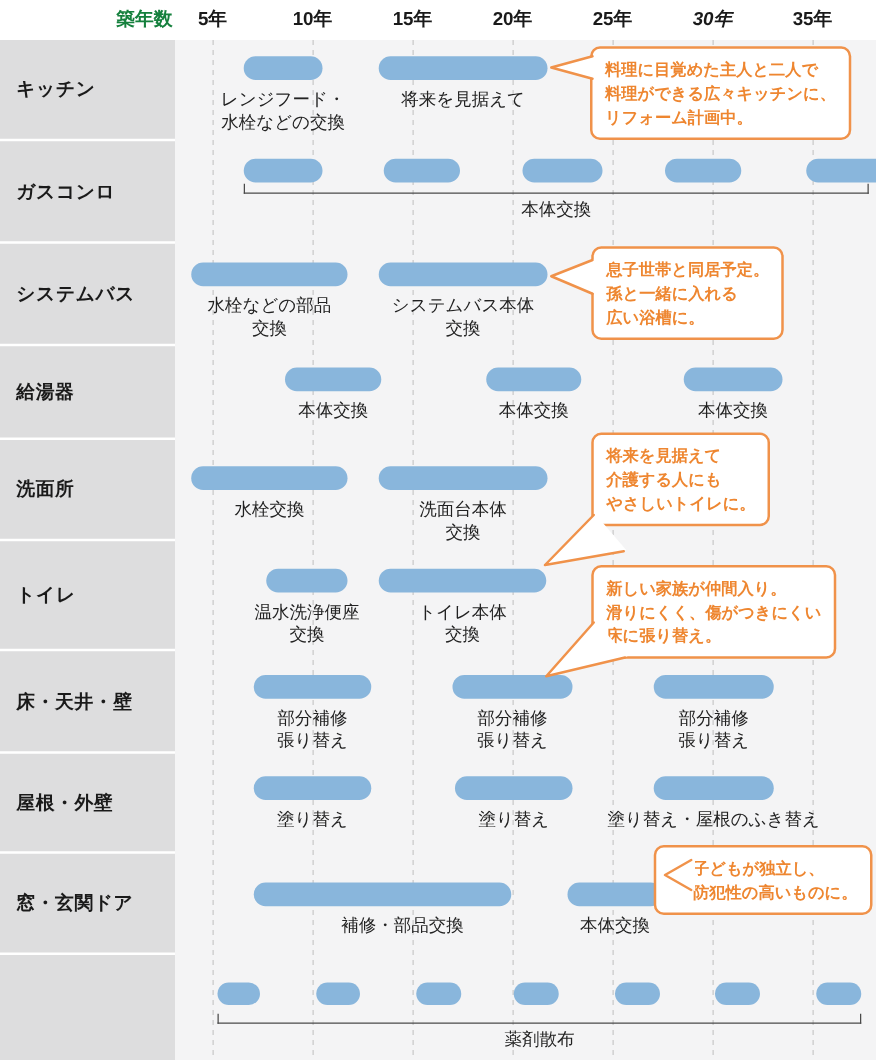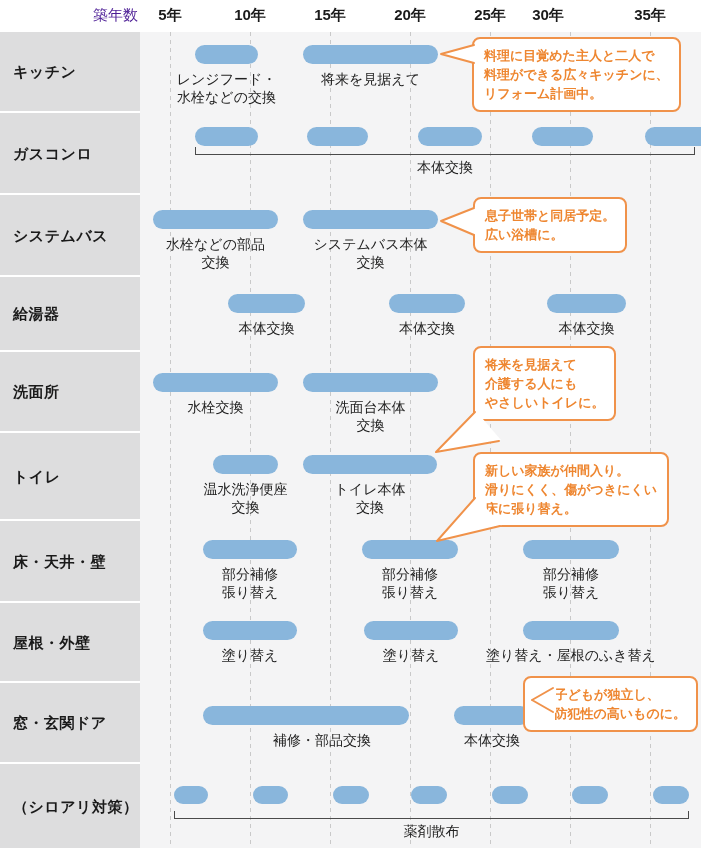--- a/index.html
+++ b/index.html
@@ -5,21 +5,21 @@
   html,body{margin:0;padding:0;background:#fff;}
   #canvas{position:relative;width:701px;height:848px;background:#ffffff;overflow:hidden;
           font-family:"Liberation Sans","DejaVu Sans",sans-serif;}
   .chart-bg{position:absolute;left:140px;top:32px;width:561px;height:816px;background:var(--chart-bg,#F4F4F5);z-index:0;}
   .grid{position:absolute;width:1px;top:32px;height:816px;z-index:1;
         background:repeating-linear-gradient(to bottom,var(--grid,#C9C9C9) 0 4px,transparent 4px 8px);}
   .cell{position:absolute;left:0;width:140px;background:var(--label-bg,#DDDDDE);z-index:3;
         display:flex;align-items:center;box-sizing:border-box;padding-left:13px;}
   .cell .lbl{font-size:15px;font-weight:bold;color:#1a1a1a;line-height:21px;letter-spacing:0.5px;}
   .tick{position:absolute;top:6px;width:64px;text-align:center;font-size:15px;font-weight:bold;color:#1a1a1a;z-index:3;}
-  .axis-title{position:absolute;top:6px;left:58px;width:80px;text-align:right;font-size:15px;font-weight:normal;color:#4c1d95;z-index:3;}
+  .axis-title{position:absolute;top:6px;left:58px;width:80px;text-align:right;font-size:15px;font-weight:bold;color:#15803d;z-index:3;}
   .bar{position:absolute;background:var(--bar,#89B6DC);border-radius:10px;z-index:10;}
   .cap{position:absolute;transform:translateX(-50%);text-align:center;font-size:14px;line-height:18px;
        color:#222222;white-space:nowrap;z-index:11;}
   .bracket-line{position:absolute;height:1px;background:#4a4a4a;z-index:9;}
   .bracket-tick{position:absolute;width:1px;height:8px;background:#4a4a4a;z-index:9;}
   .bubble{position:absolute;background:#ffffff;border:2px solid var(--bubble-border,#F0924A);border-radius:8px;
           padding:7px 10px;font-size:13px;font-weight:bold;line-height:19px;color:var(--bubble-text,#EE8630);
           white-space:nowrap;z-index:30;}
   #tails{position:absolute;left:0;top:0;width:701px;height:848px;z-index:40;pointer-events:none;}
 </style>
@@ -28,21 +28,21 @@
 
 <div id="canvas">
   <div class="chart-bg"></div>
   <div class="axis-title">築年数</div>
   <div id="ticks">
       <div class="tick" style="left: 138px;">5年</div>
       <div class="tick" style="left: 218px;">10年</div>
       <div class="tick" style="left: 298px;">15年</div>
       <div class="tick" style="left: 378px;">20年</div>
       <div class="tick" style="left: 458px;">25年</div>
-      <div class="tick" style="left: 516px;">30年</div>
+      <div class="tick" style="left: 538px; font-style: italic;">30年</div>
       <div class="tick" style="left: 618px;">35年</div>
     </div>
   <div id="gridlines">
       <div class="grid" style="left: 170px;"></div>
       <div class="grid" style="left: 250px;"></div>
       <div class="grid" style="left: 330px;"></div>
       <div class="grid" style="left: 410px;"></div>
       <div class="grid" style="left: 490px;"></div>
       <div class="grid" style="left: 570px;"></div>
       <div class="grid" style="left: 650px;"></div>
@@ -182,21 +182,20 @@
       <div class="bar" style="left: 202.96px; top: 706px; width: 206.08px; height: 19px; border-radius: 10px;"></div>
       <div class="cap" style="left: 306px; top: 731px; margin-left: 16px;">
         <div class="">補修・部品交換</div>
       </div>
       <div class="bar" style="left: 454px; top: 706px; width: 76px; height: 19px; border-radius: 10px;"></div>
       <div class="cap" style="left: 492px; top: 731px;">
         <div class="">本体交換</div>
       </div>
       <div class="cell" style="top: 764px; height: 84px;">
         <div class="">
-          <div class="lbl">（シロアリ対策）</div>
         </div>
       </div>
       <div class="bar" style="left: 174px; top: 786px; width: 34.08px; height: 18px; border-radius: 9.5px;"></div>
       <div class="bar" style="left: 253.04px; top: 786px; width: 35.04px; height: 18px; border-radius: 9.5px;"></div>
       <div class="bar" style="left: 333.04px; top: 786px; width: 36px; height: 18px; border-radius: 9.5px;"></div>
       <div class="bar" style="left: 410.96px; top: 786px; width: 36px; height: 18px; border-radius: 9.5px;"></div>
       <div class="bar" style="left: 492.08px; top: 786px; width: 36px; height: 18px; border-radius: 9.5px;"></div>
       <div class="bar" style="left: 572.08px; top: 786px; width: 36px; height: 18px; border-radius: 9.5px;"></div>
       <div class="bar" style="left: 653.04px; top: 786px; width: 36px; height: 18px; border-radius: 9.5px;"></div>
       <div class="bracket-line" style="left: 174px; top: 818px; width: 515.04px;"></div>
@@ -206,20 +205,21 @@
     </div>
   <div id="separators"></div>
   <div id="bubbles-layer">
       <div class="bubble" style="top: 37px; left: 472px;">
         <div class="">料理に目覚めた主人と二人で</div>
         <div class="">料理ができる広々キッチンに、</div>
         <div class="">リフォーム計画中。</div>
       </div>
       <div class="bubble" style="top: 197px; left: 473px;">
         <div class="">息子世帯と同居予定。</div>
+        <div class="">孫と一緒に入れる</div>
         <div class="">広い浴槽に。</div>
       </div>
       <div class="bubble" style="top: 346px; left: 473px;">
         <div class="">将来を見据えて</div>
         <div class="">介護する人にも</div>
         <div class="">やさしいトイレに。</div>
       </div>
       <div class="bubble" style="top: 452px; left: 473px;">
         <div class="">新しい家族が仲間入り。</div>
         <div class="">滑りにくく、傷がつきにくい</div>

